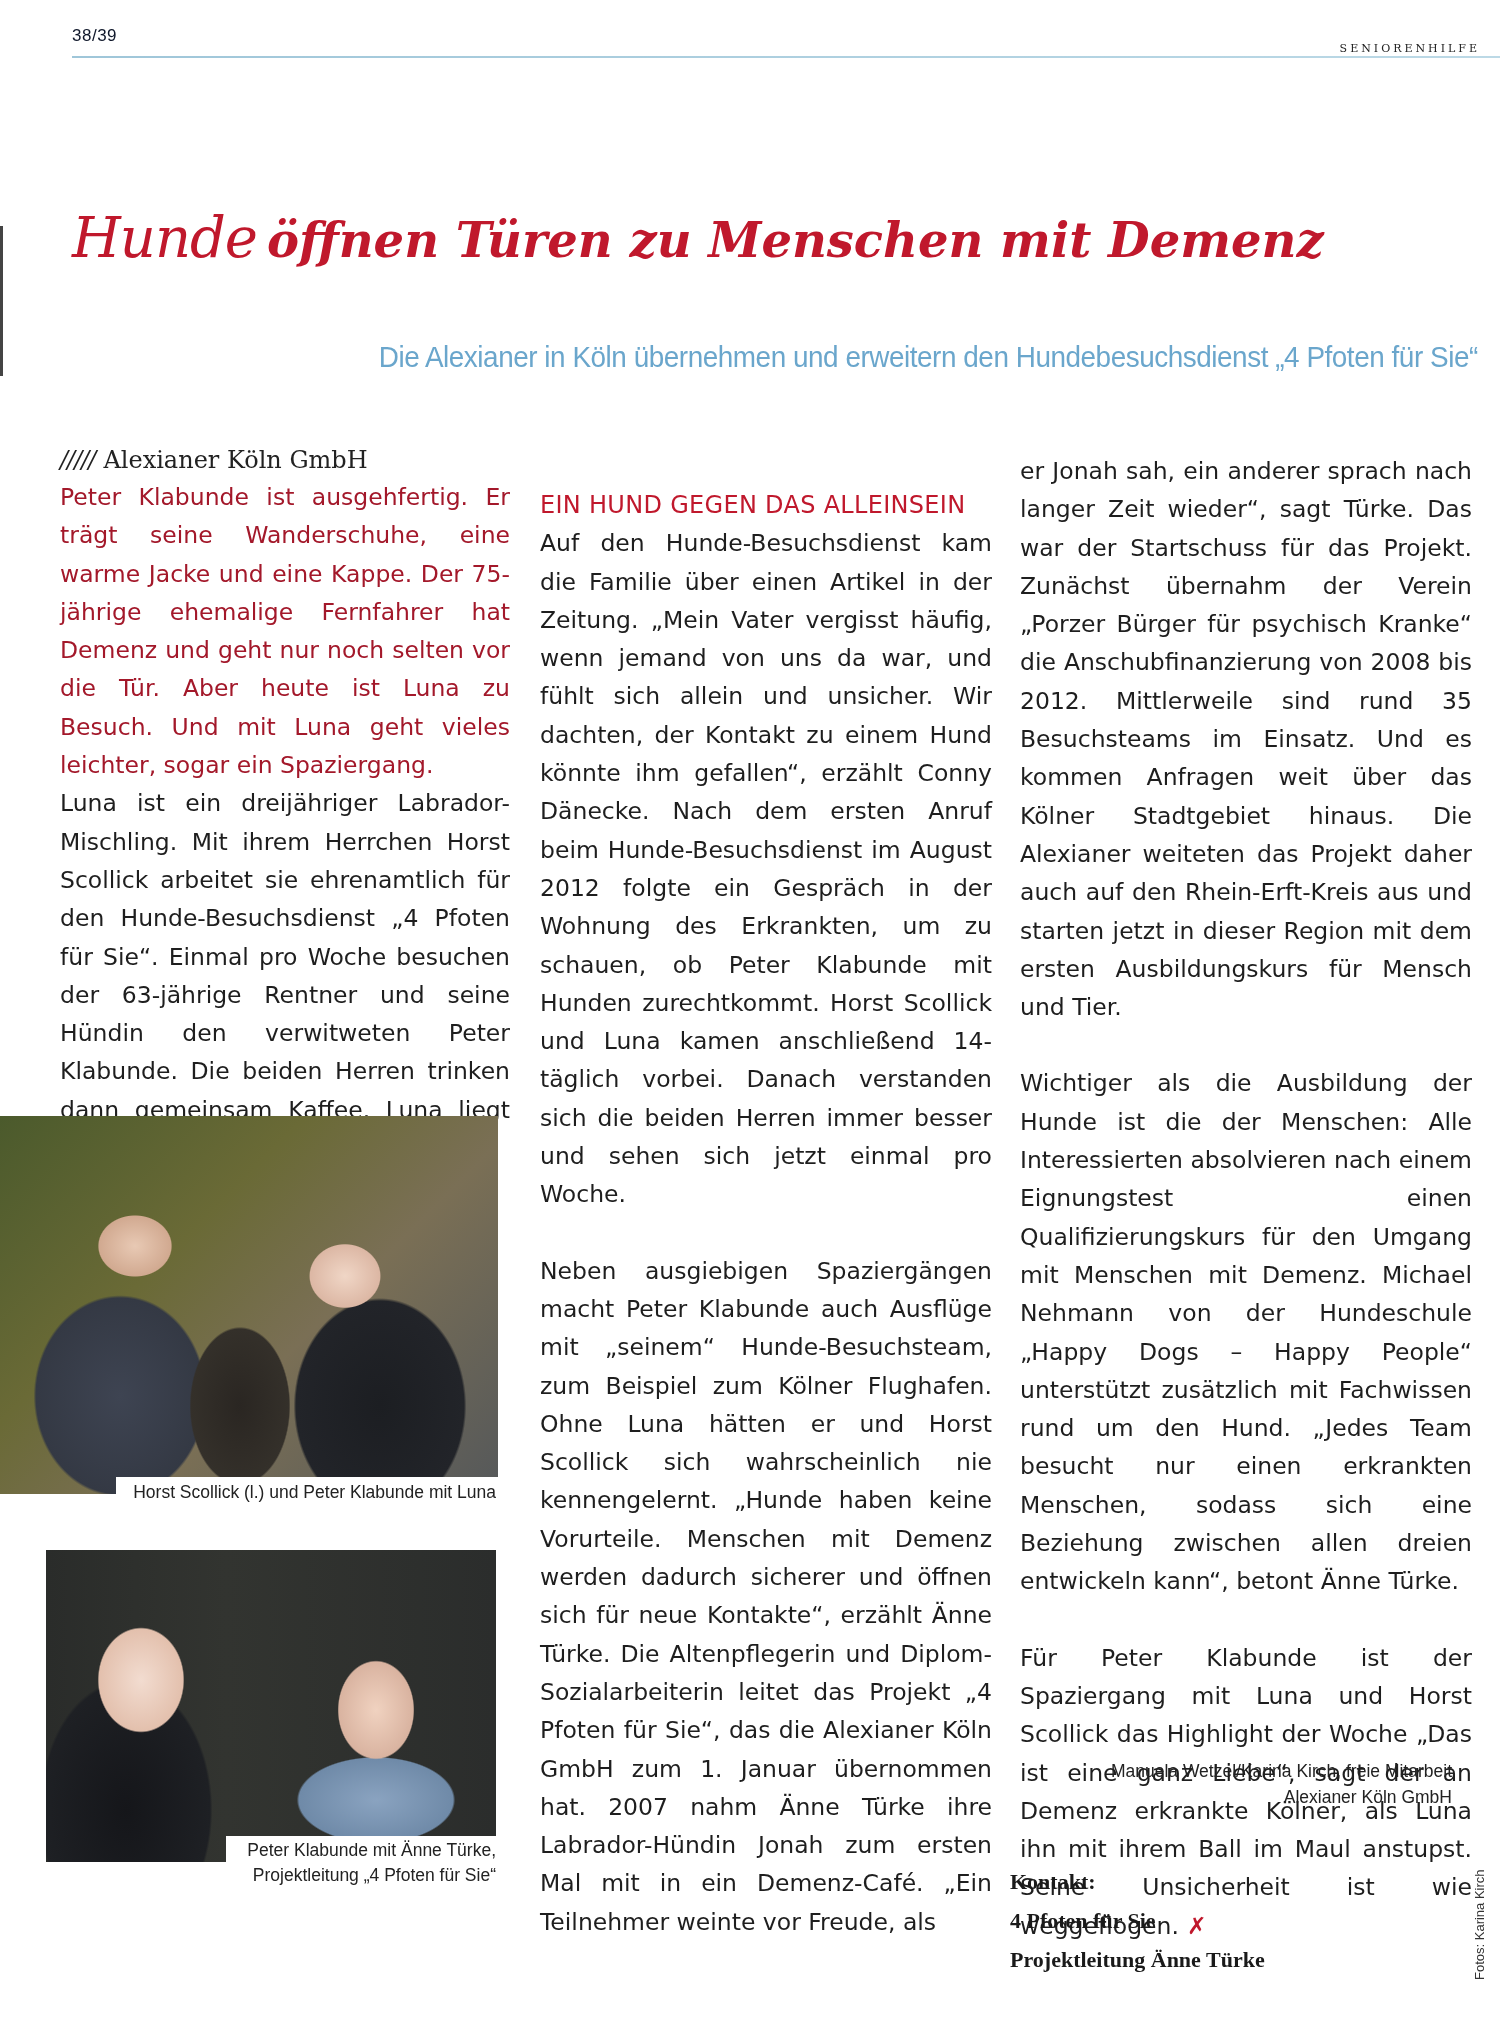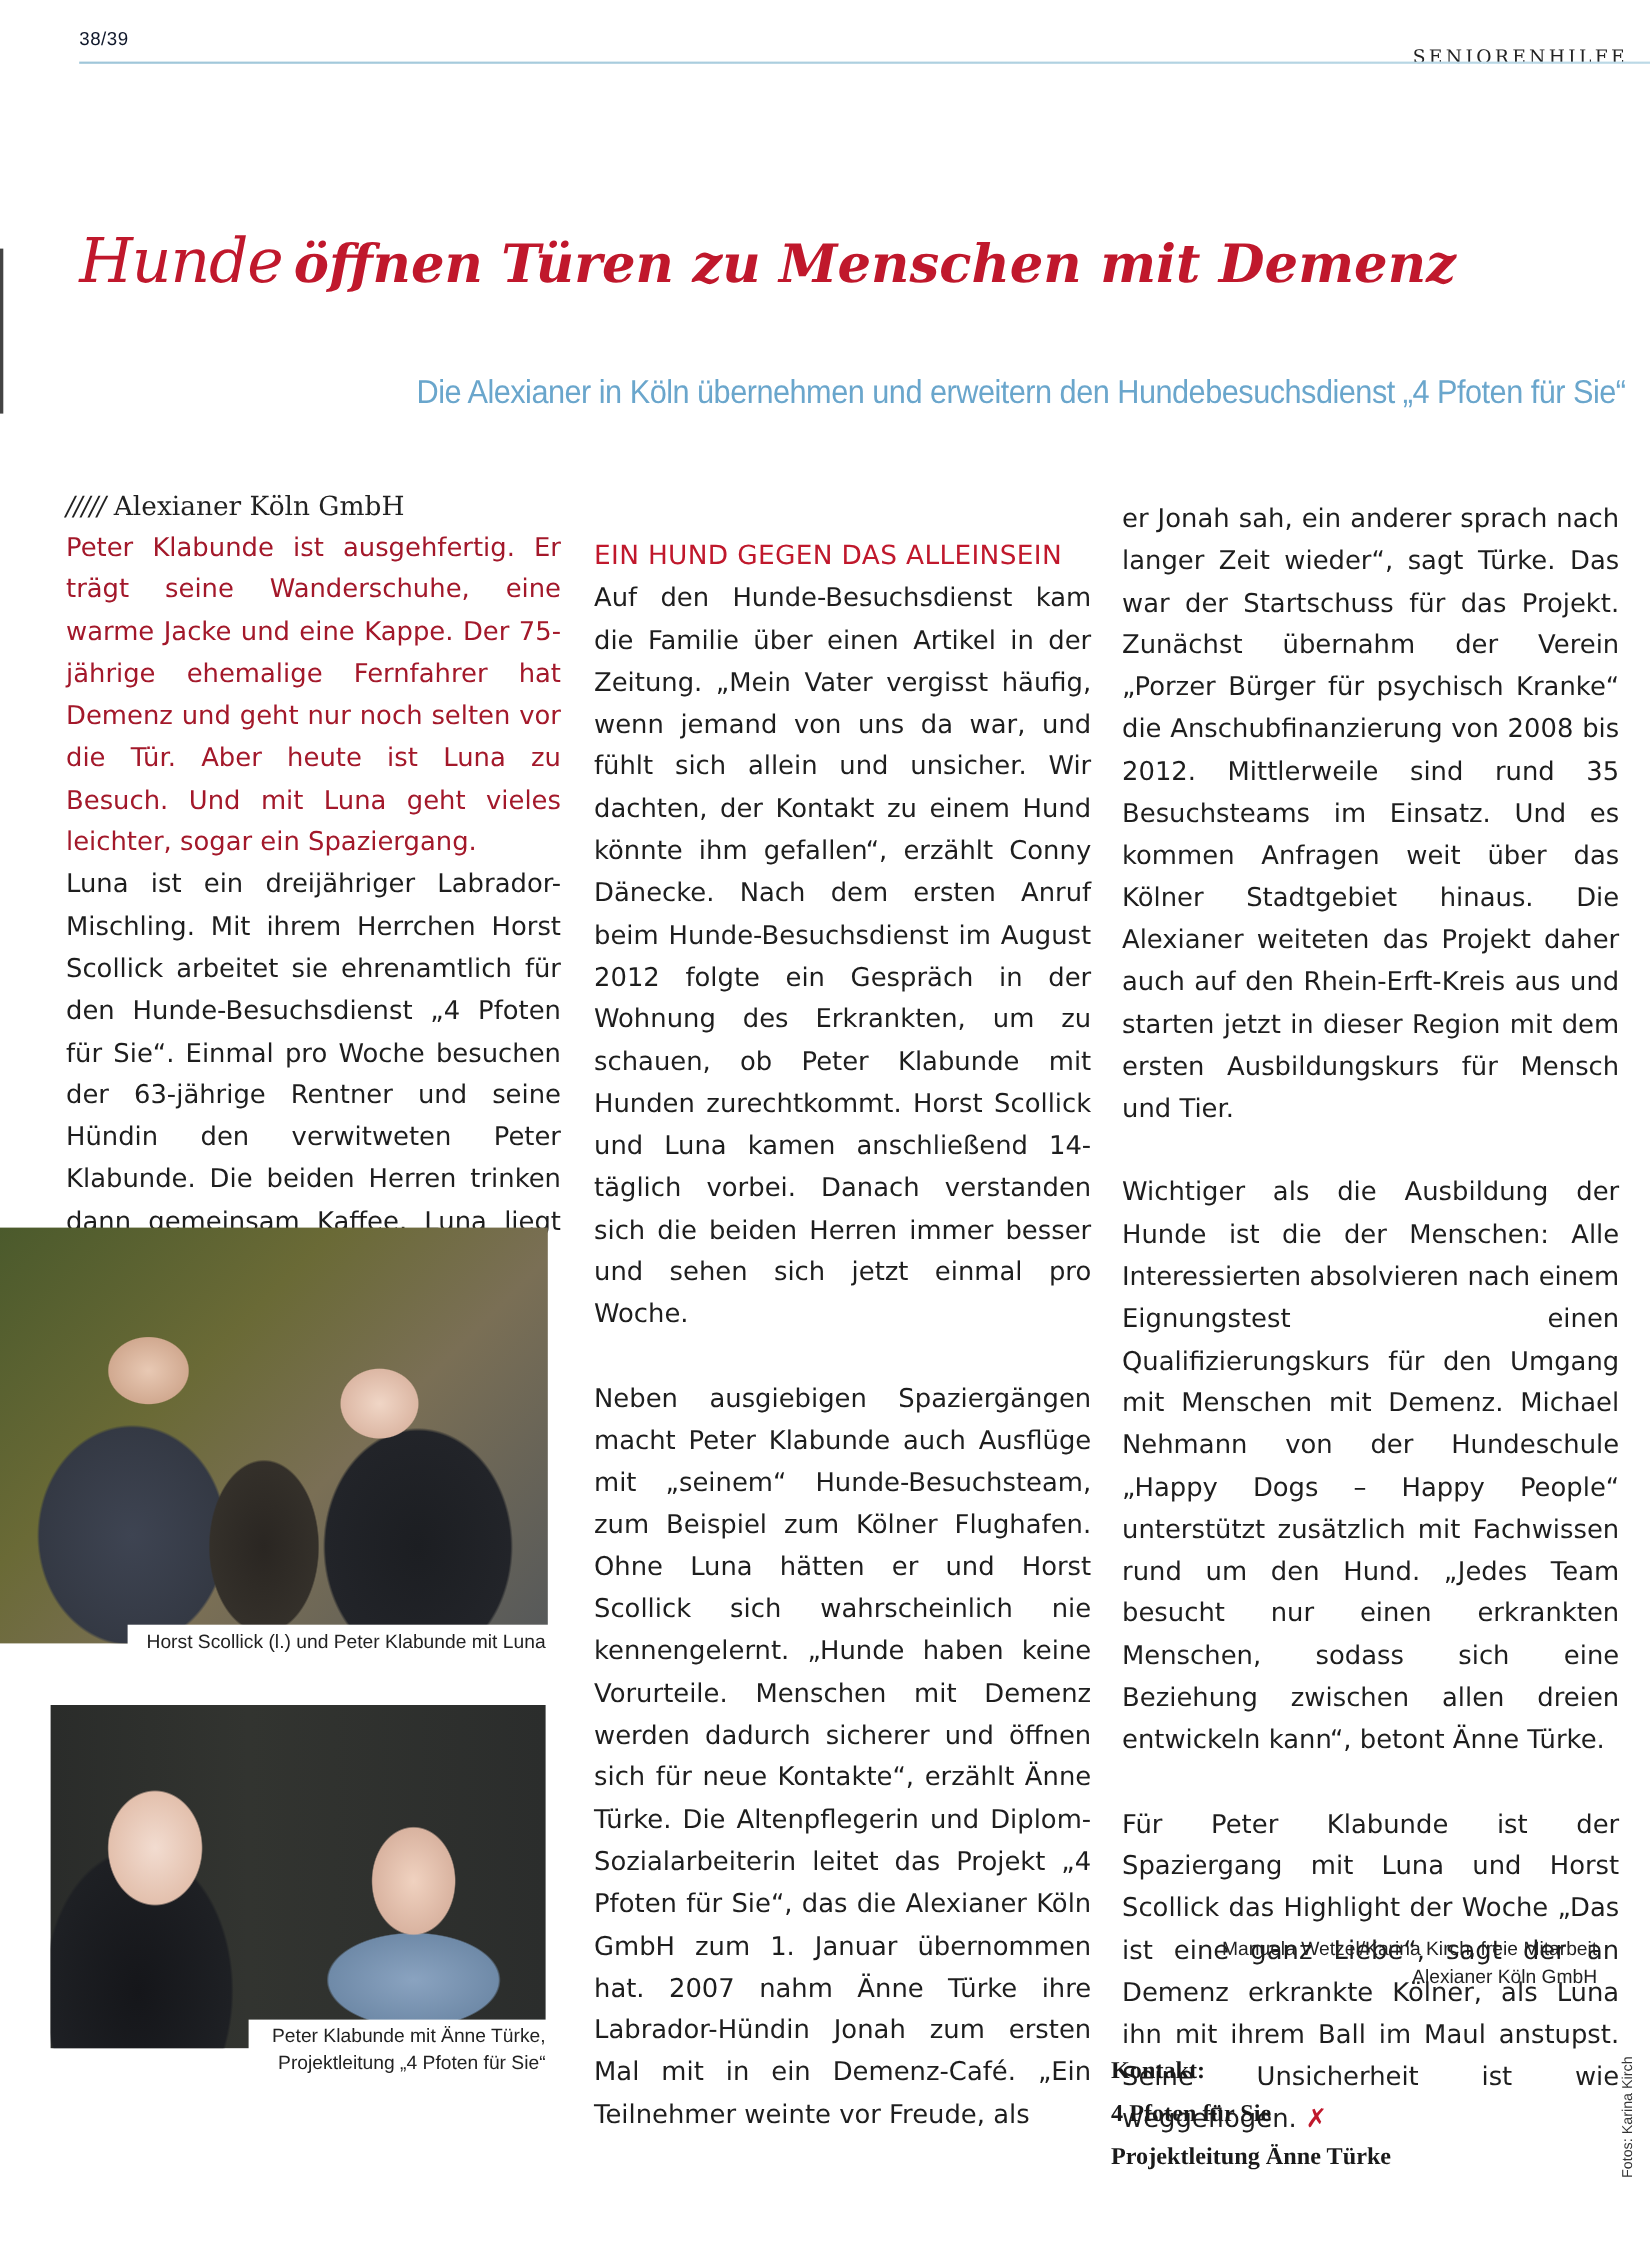--- a/index.html
+++ b/index.html
@@ -1,20 +1,20 @@
 <!DOCTYPE html>
 <html><head>
 <meta charset="utf-8">
 <style>
   html, body { margin: 0; padding: 0; background: #ffffff; }
   body { width: 1500px; height: 2044px; position: relative; overflow: hidden;
          font-family: "DejaVu Sans", sans-serif; color: #1e1e1e; }
   .page-num { position: absolute; left: 72px; top: 26px; font-size: 17px;
               font-family: "Liberation Sans", sans-serif; color: #0f172a; letter-spacing: 0.5px; }
-  .section { position: absolute; right: 20px; top: 42px; font-size: 17px;
+  .section { position: absolute; right: 20px; top: 42px; font-size: 11px;
              font-family: "DejaVu Serif", serif; letter-spacing: 3px; color: #222; }
   .rule { position: absolute; left: 72px; right: 0; top: 56px; height: 2px;
           background: linear-gradient(90deg, #9fc6d9, #bcd9e6); }
   .left-bar { position: absolute; left: 0; top: 226px; width: 3px; height: 150px; background: #444; }
 
   .headline { position: absolute; left: 72px; top: 205px; white-space: nowrap;
               font-family: "DejaVu Serif", serif; font-style: italic; color: #c0182c; }
   .headline .big { font-size: 56px; font-weight: normal; letter-spacing: -1px; text-align: right; }
   .headline .rest { font-size: 48px; font-weight: bold; margin-left: 10px; }
   .subhead { position: absolute; right: 22px; top: 340px; font-size: 30px; color: #6aa6cc;

